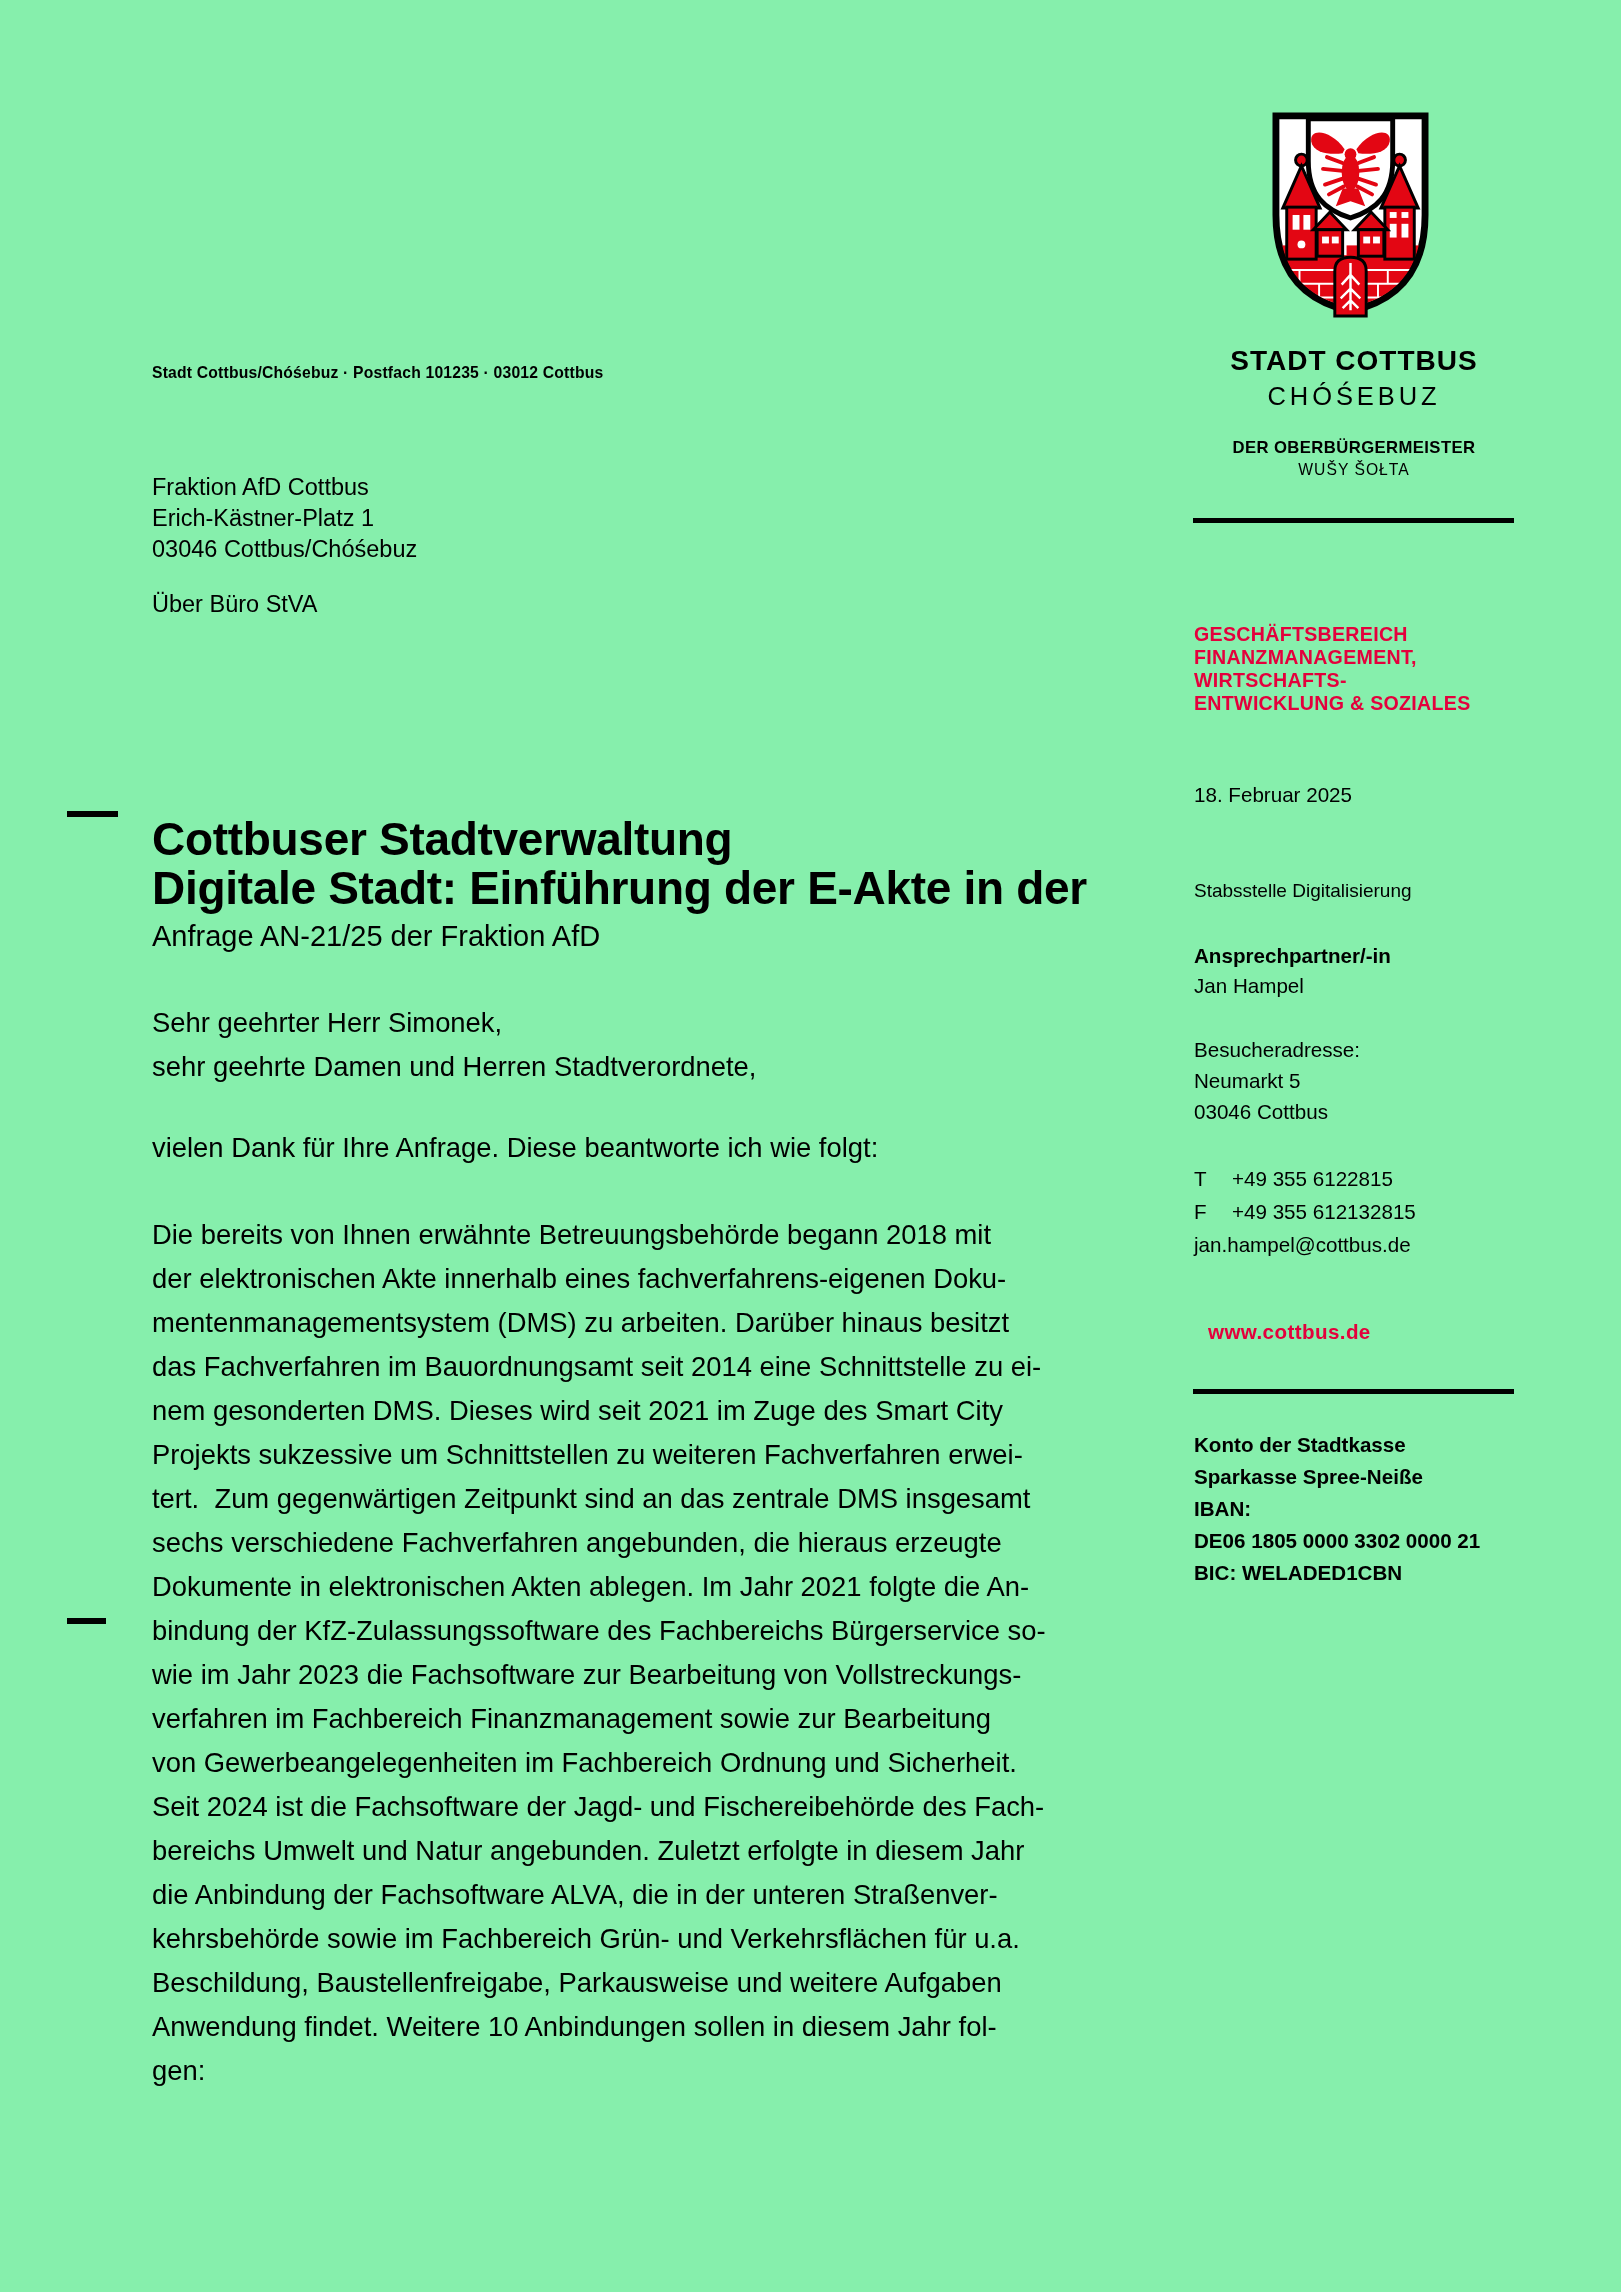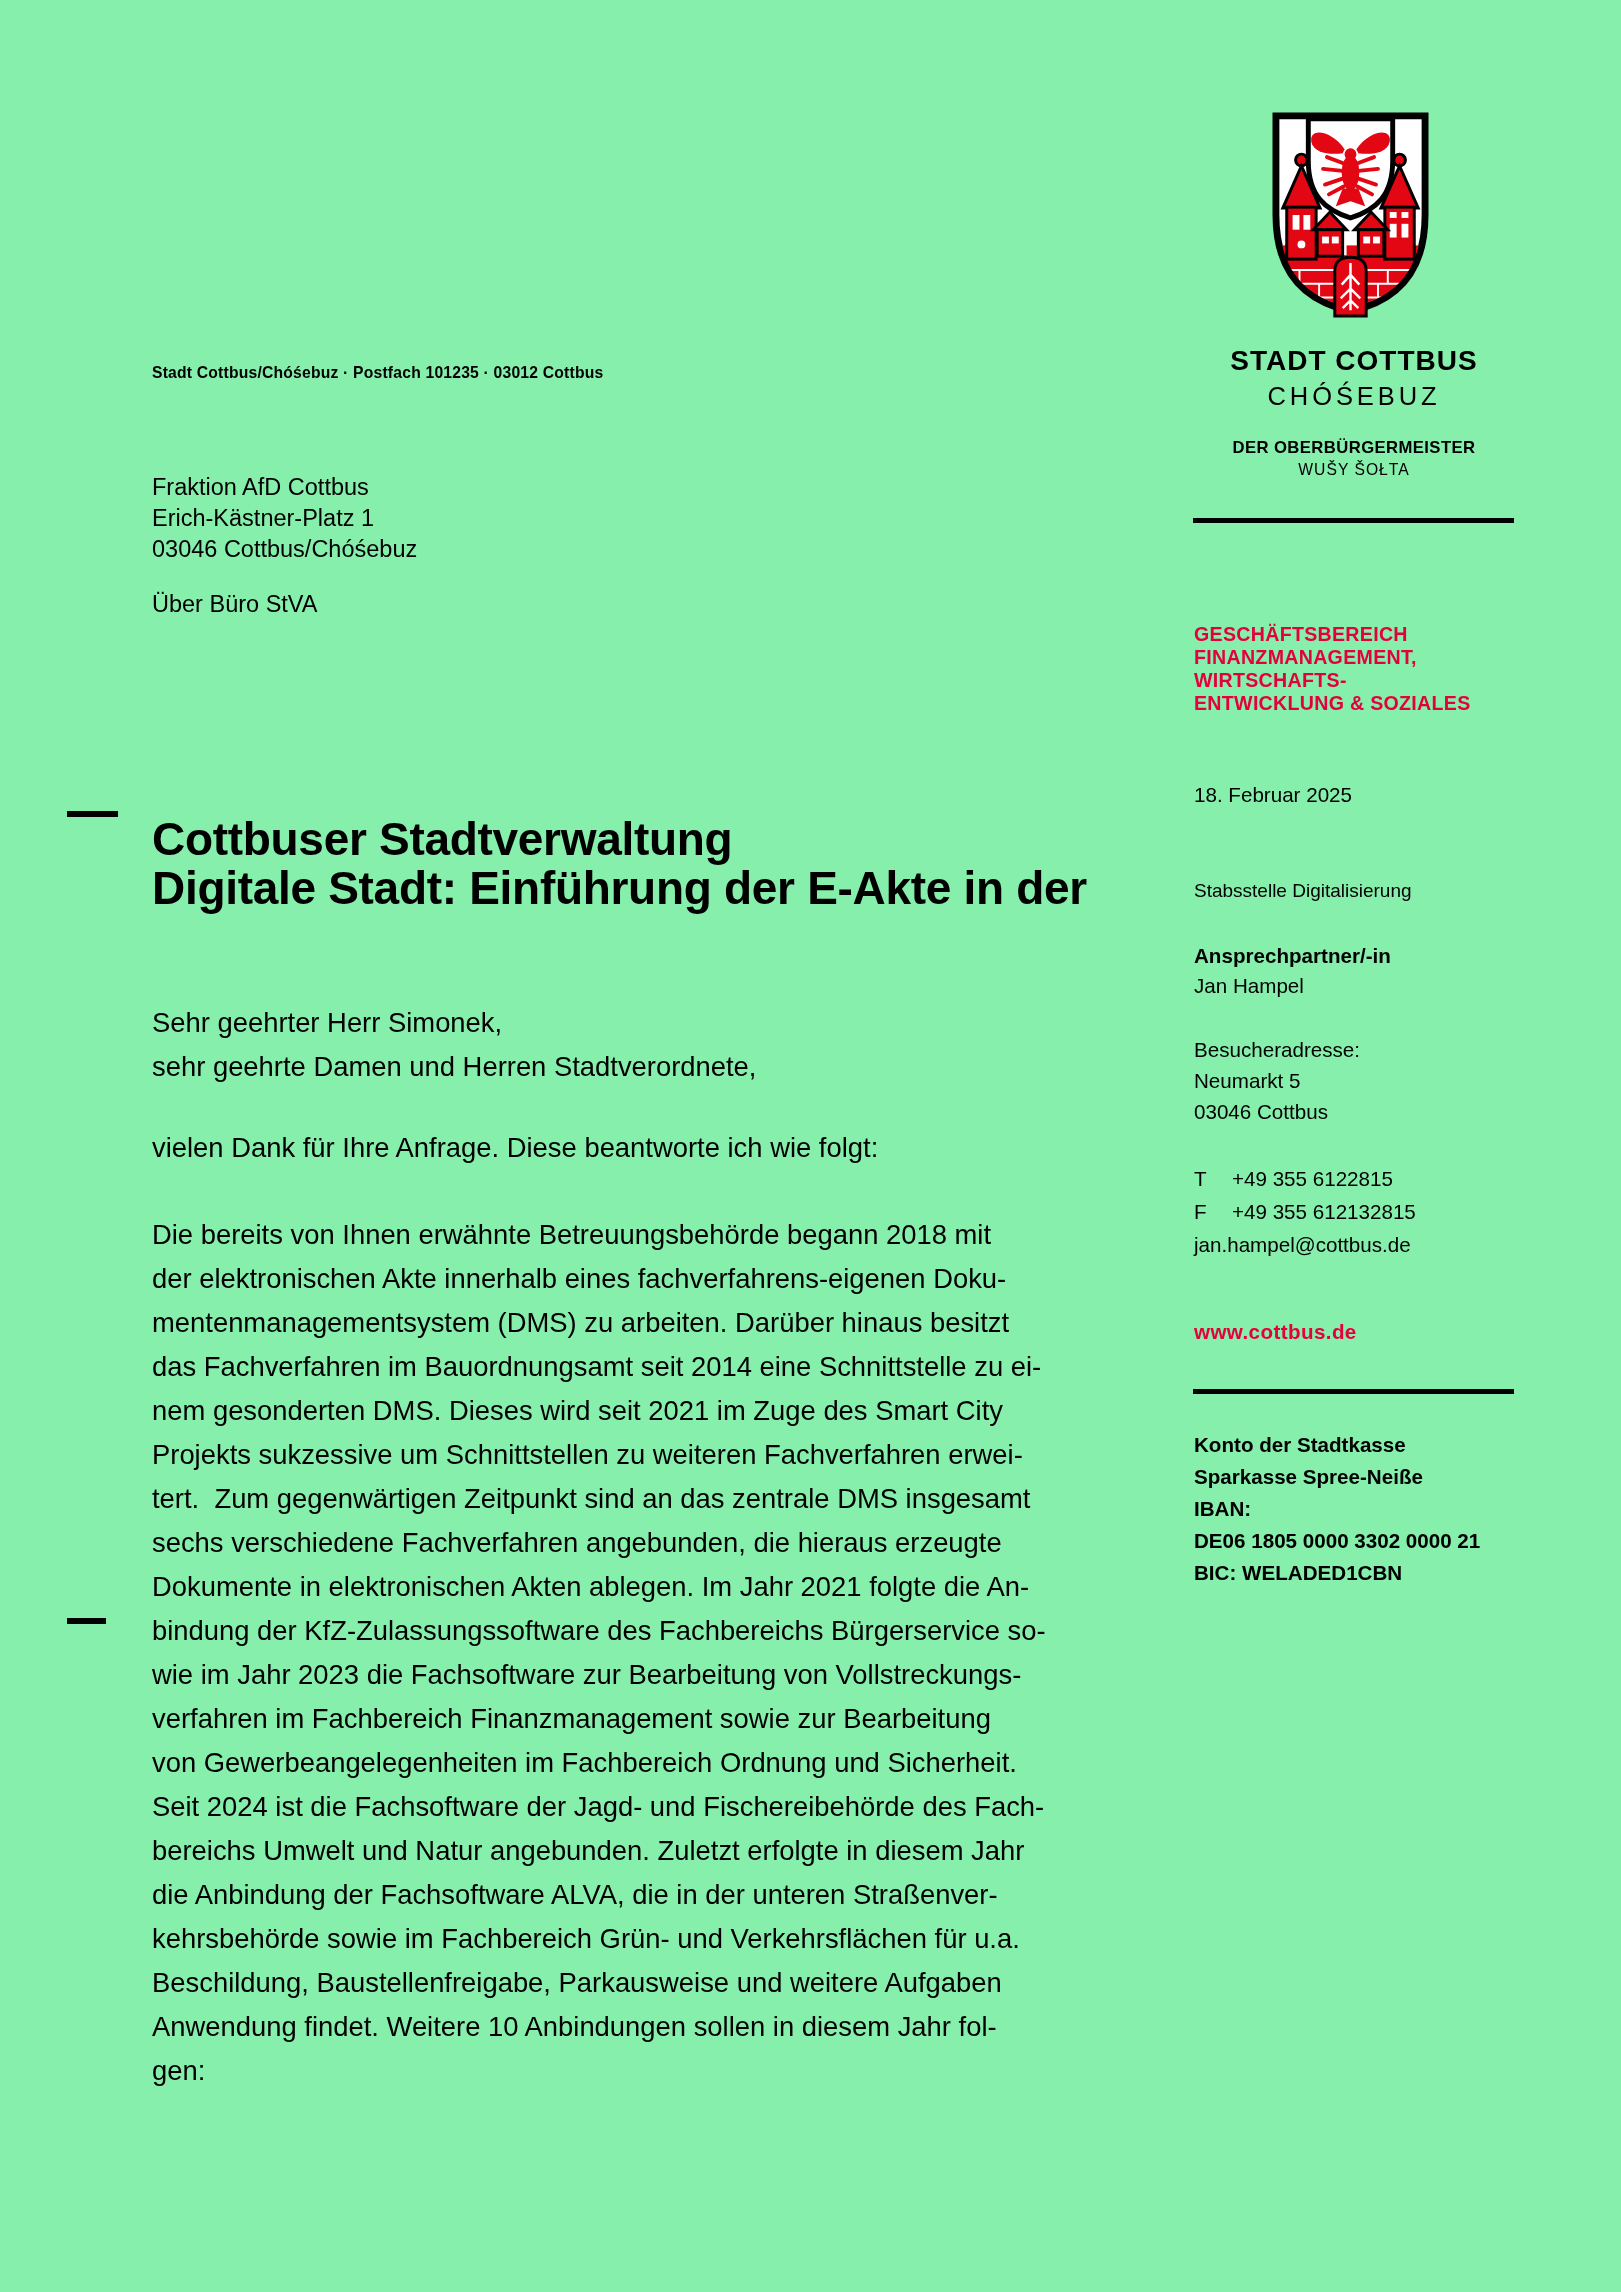--- a/index.html
+++ b/index.html
@@ -41,21 +41,21 @@
   .rule-1{top:518px;}
   .rule-2{top:1389px;}
   .dept{top:623px;font-size:19.6px;line-height:23px;font-weight:bold;color:var(--accent,#e4003c);white-space:pre-line;letter-spacing:0.3px;}
   .date{top:783px;font-size:20.6px;}
   .unit{top:880px;font-size:19px;}
   .contact-label{top:944px;font-size:20.6px;font-weight:bold;}
   .contact-name{top:974px;font-size:20.6px;}
   .visitor{top:1034px;font-size:20.6px;line-height:31px;white-space:pre-line;}
   .phones{top:1162px;font-size:20.6px;line-height:33px;}
   .tel-label{display:inline-block;width:38px;}
-  .website{top:1320px;font-size:20.6px;font-weight:bold;color:var(--accent,#e4003c);letter-spacing:0.4px;}
+  .website{top:1320px;font-size:20.6px;font-weight:bold;color:var(--accent,#e4003c);letter-spacing:0.4px;margin-left:14px;}
   .bank{top:1429px;font-size:20.6px;line-height:32px;font-weight:bold;white-space:pre-line;}
   .logo{left:1194px;top:1653px;display:flex;align-items:flex-start;}
   .logo-text{margin-left:23.5px;margin-top:29px;color:var(--accent,#e4003c);line-height:42px;}
   .logo-name{font-size:43px;font-weight:bold;}
   .logo-name-sorbian{font-size:41px;}
 
   
   .arms-red{fill:var(--arms-red,#e30613);}
   .arms-red-s{fill:var(--arms-red,#e30613);stroke:#000;stroke-width:3;}
   .accent-stroke{stroke:var(--accent,#e4003c);fill:none;}
@@ -75,20 +75,21 @@
     <div>Fraktion AfD Cottbus</div>
     <div>Erich-Kästner-Platz 1</div>
     <div>03046 Cottbus/Chóśebuz</div>
   </div>
   <div class="abs via">Über Büro StVA</div>
 
   <div class="abs title">
     <div>Cottbuser Stadtverwaltung</div>
     <div>Digitale Stadt: Einführung der E-Akte in der</div>
   </div>
+  <div class="abs subtitle">Anfrage AN-21/25 der Fraktion AfD</div>
 
   <div class="abs intro">vielen Dank für Ihre Anfrage. Diese beantworte ich wie folgt:</div>
   <div class="abs salutation">Sehr geehrter Herr Simonek,
 sehr geehrte Damen und Herren Stadtverordnete,</div>
   <div class="abs body-text">Die bereits von Ihnen erwähnte Betreuungsbehörde begann 2018 mit
 der elektronischen Akte innerhalb eines fachverfahrens-eigenen Doku-
 mentenmanagementsystem (DMS) zu arbeiten. Darüber hinaus besitzt
 das Fachverfahren im Bauordnungsamt seit 2014 eine Schnittstelle zu ei-
 nem gesonderten DMS. Dieses wird seit 2021 im Zuge des Smart City
 Projekts sukzessive um Schnittstellen zu weiteren Fachverfahren erwei-

